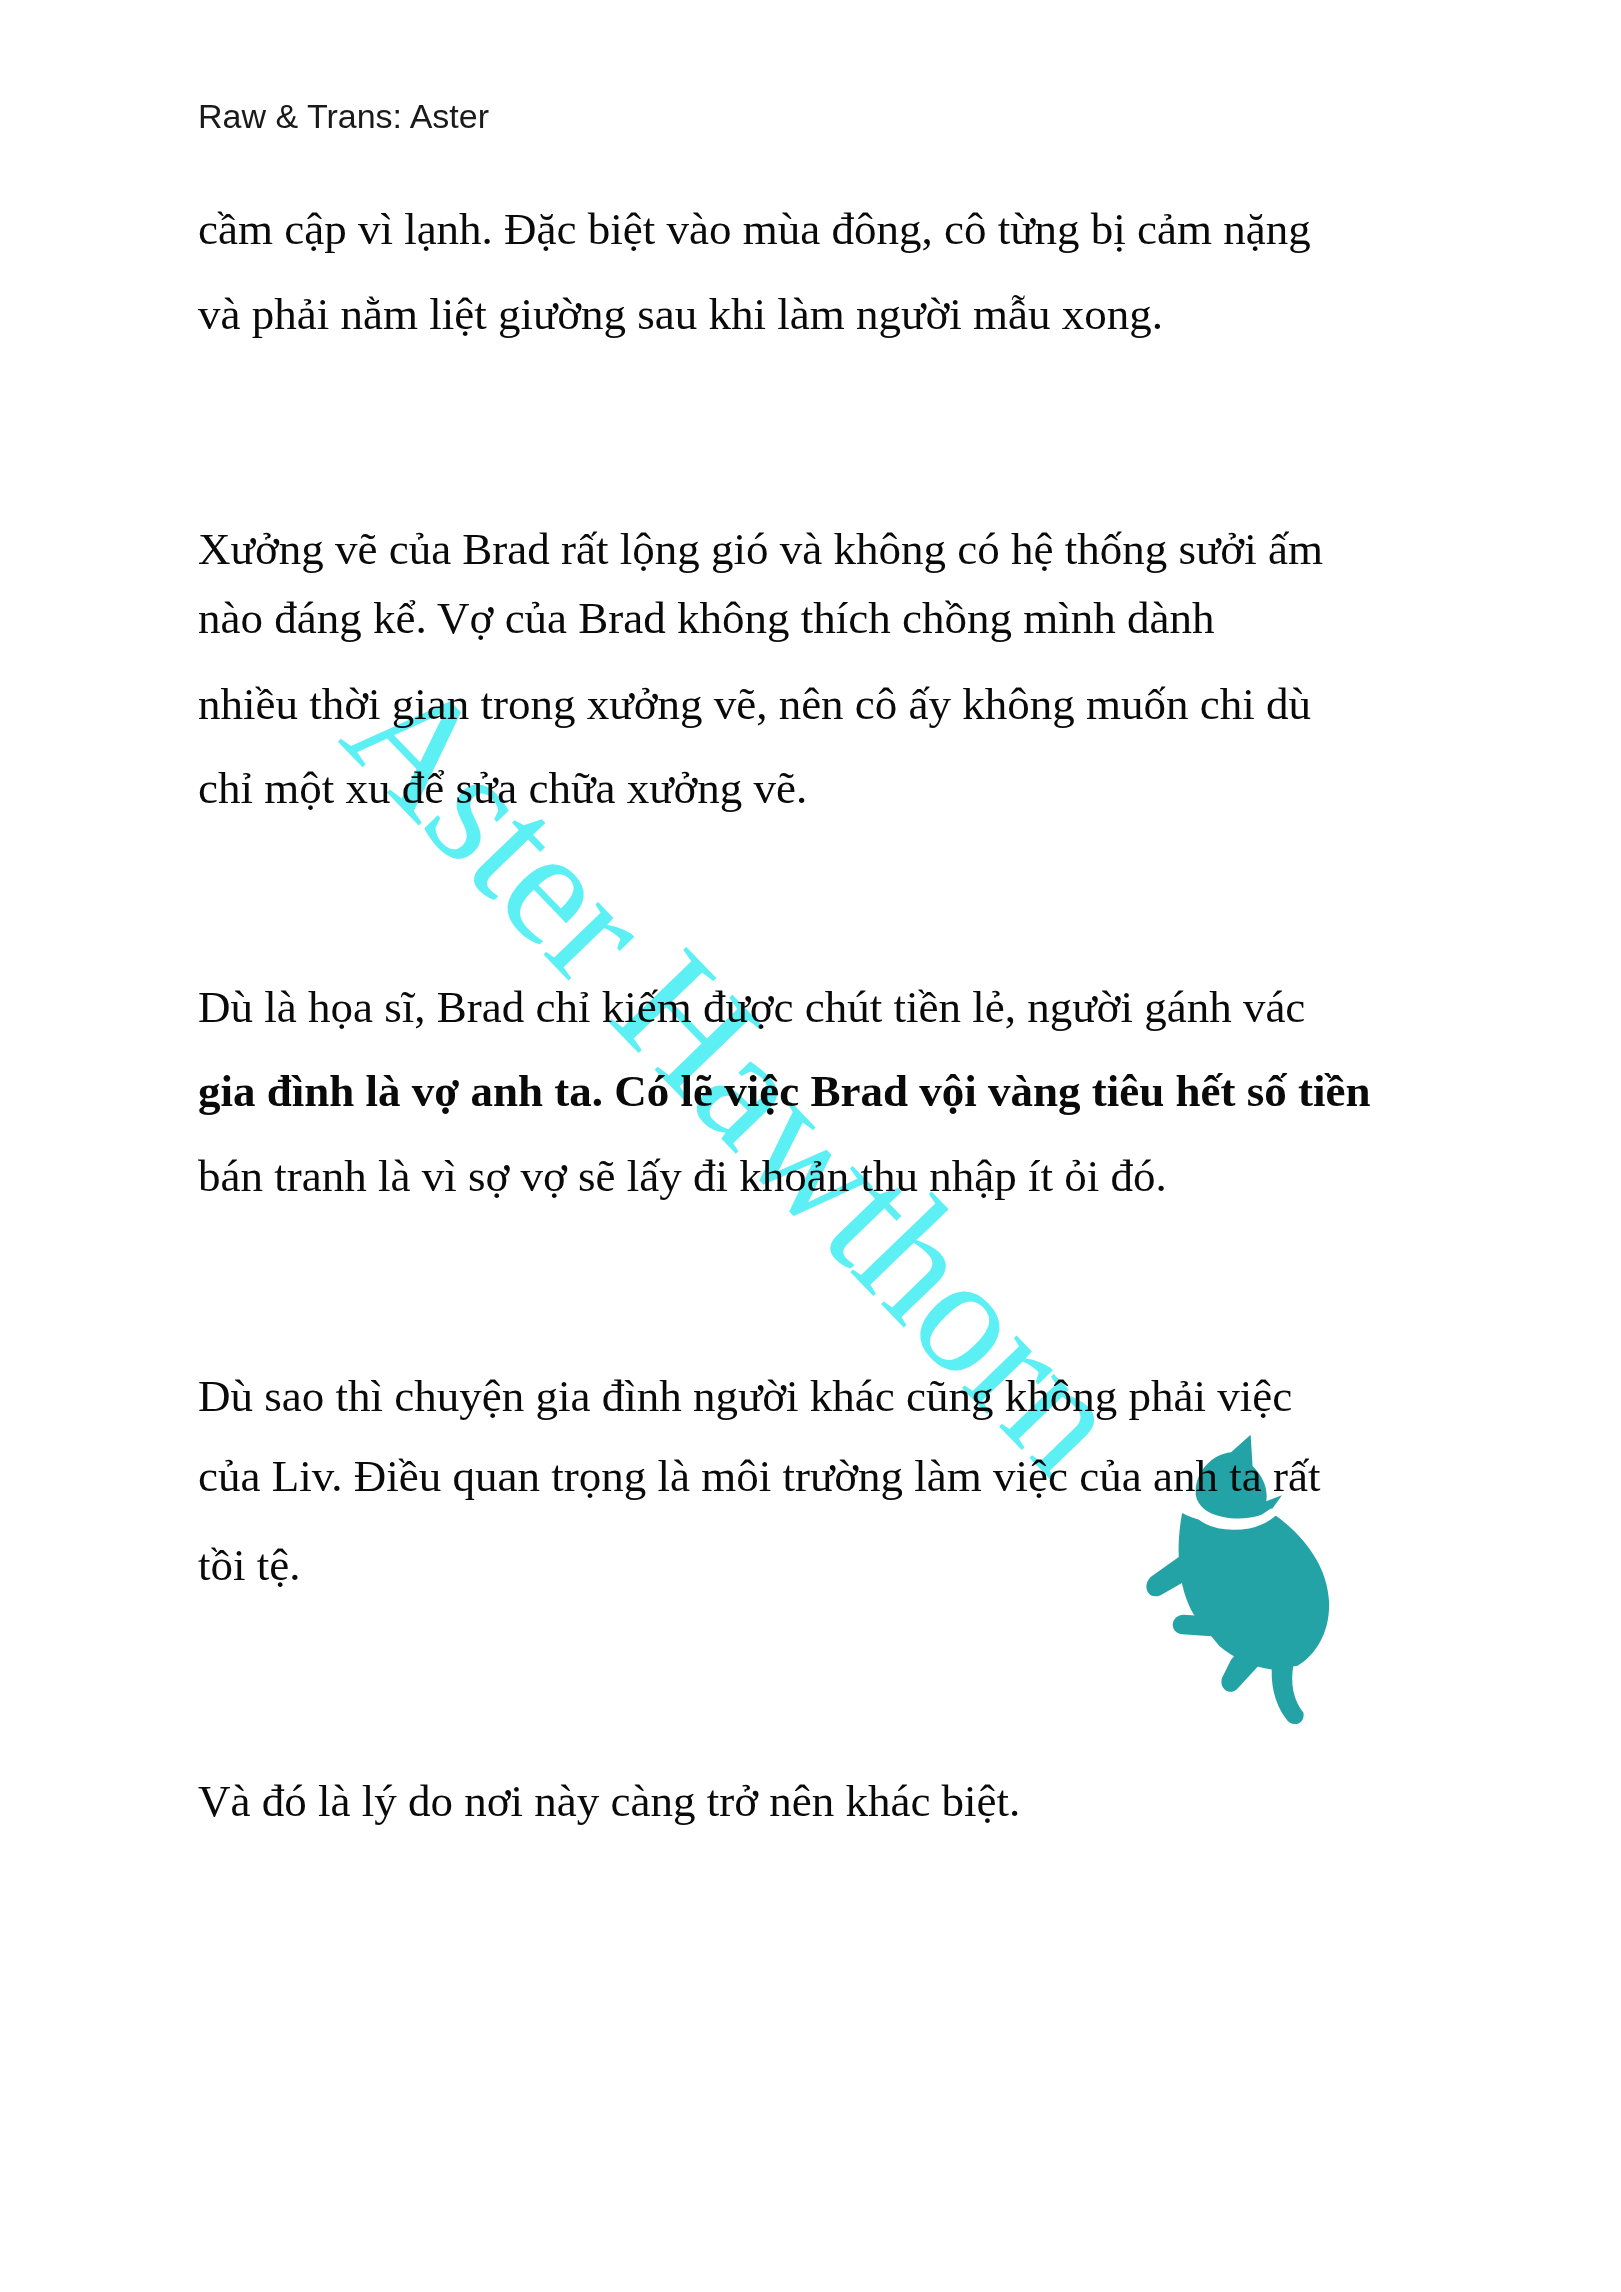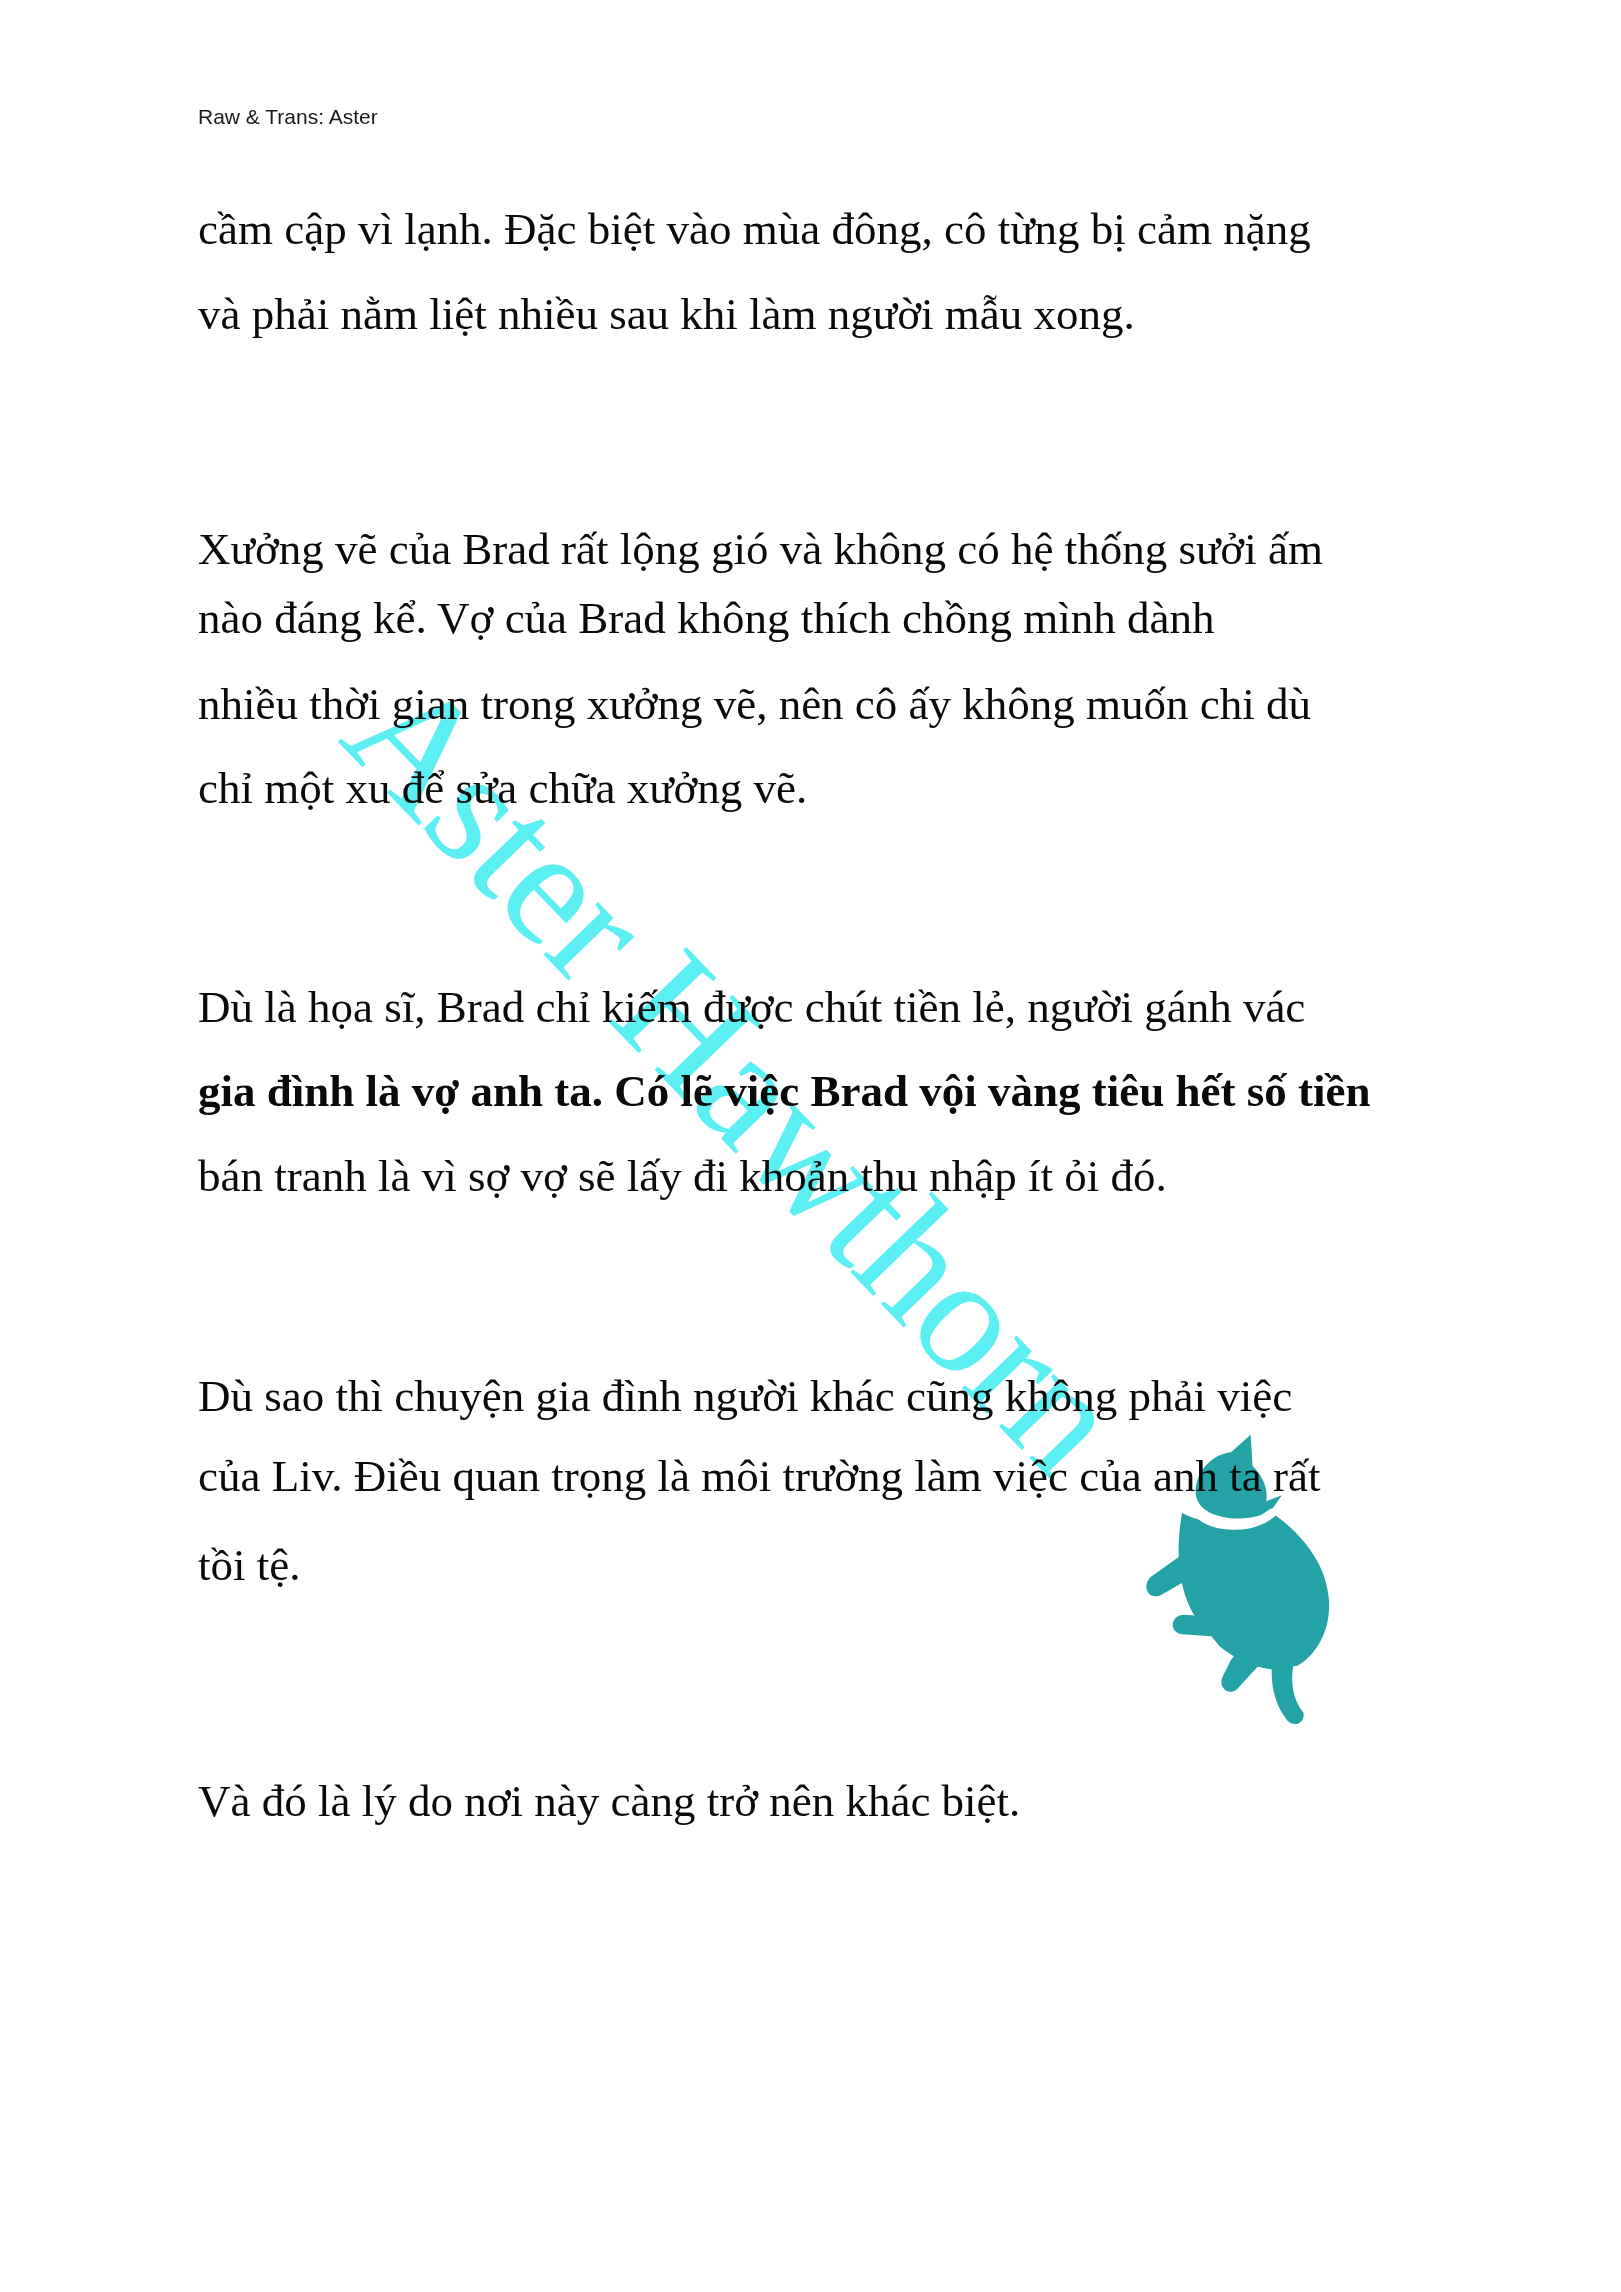--- a/index.html
+++ b/index.html
@@ -17,21 +17,21 @@
     position: absolute;
     left: 0; top: 0;
     width: 1621px; height: 2293px;
     background: #ffffff;
   }
   .header {
     position: absolute;
     left: 198px;
     top: 99px;
     font-family: "Liberation Sans", sans-serif;
-    font-size: 21px;
+    font-size: 34px;
     color: #1a1a1a;
     line-height: 35px;
     white-space: nowrap;
   }
   .body-text {
     position: absolute;
     left: 198px;
     width: 1274px;
     font-family: "Liberation Serif", serif;
     font-size: 45px;
@@ -92,21 +92,21 @@
       <path d="M120 232 L 108 246 L 100 262 C 94 272, 104 284, 114 276 L 138 250 Z"></path>
 
       <path d="M150 248 C 148 270, 152 290, 164 306 C 170 316, 184 312, 182 300 C 172 288, 168 270, 172 250 Z"></path>
     </g>
 
     <path d="M74 96 C 90 112, 128 114, 150 96" fill="none" stroke="#ffffff" stroke-width="9" stroke-linecap="round"></path>
   </svg>
 
   <div class="body-text" style="top:202px;">
     <div class="line" style="top:0px;">cầm cập vì lạnh. Đặc biệt vào mùa đông, cô từng bị cảm nặng</div>
-    <div class="line" style="top:85px;">và phải nằm liệt nhiều sau khi làm người mẫu xong.</div>
+    <div class="line" style="top:85px;">và phải nằm liệt giường sau khi làm người mẫu xong.</div>
   </div>
 
   <div class="body-text" style="top:506px;">
     <div class="line" style="top:16px;">Xưởng vẽ của Brad rất lộng gió và không có hệ thống sưởi ấm</div>
     <div class="line" style="top:85px;">nào đáng kể. Vợ của Brad không thích chồng mình dành</div>
     <div class="line" style="top:171px;">nhiều thời gian trong xưởng vẽ, nên cô ấy không muốn chi dù</div>
     <div class="line" style="top:255px;text-align:right;">chỉ một xu để sửa chữa xưởng vẽ.</div>
   </div>
 
   <div class="body-text" style="top:980px;">

